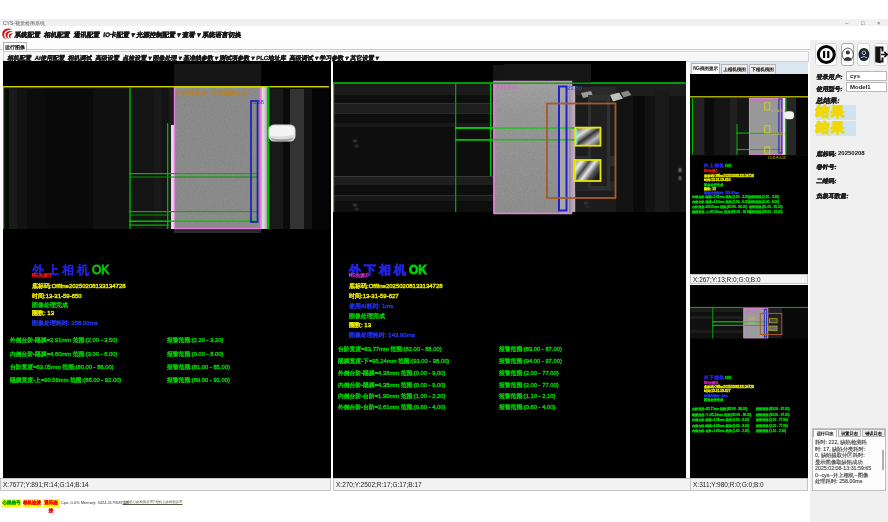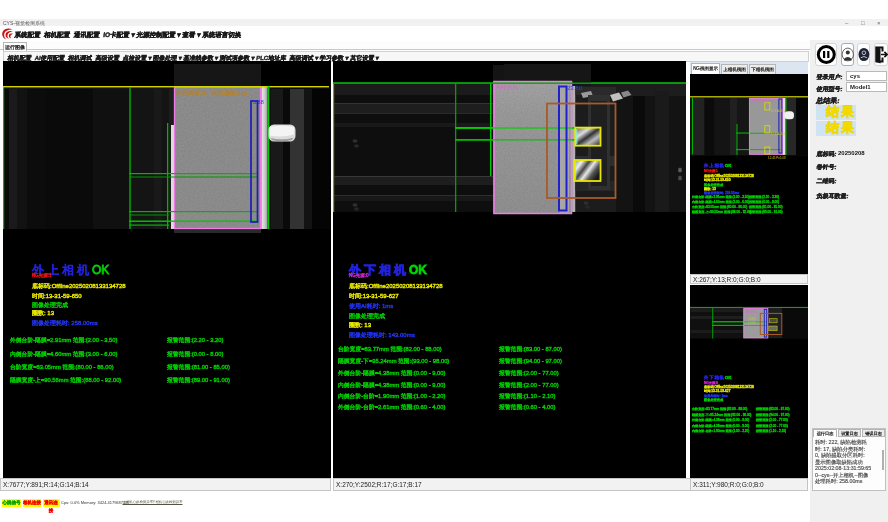--- a/index.html
+++ b/index.html
@@ -12,21 +12,21 @@
 .tabrow{position:absolute;left:0;top:41px;width:888px;height:9px;background:#fdfdfd;border-bottom:1px solid #c8c8c8}
 .tab1{position:absolute;left:3px;top:41.5px;width:24px;height:9px;background:#fff;border:1px solid #b5b5b5;border-bottom:none;font-size:5px;color:#222;-webkit-text-stroke:0.25px #222;text-align:center;line-height:9px}
 .toolbar{position:absolute;left:3px;top:51px;width:806px;height:11px;background:#f7f7f7;border:1px solid #d0d0d0}
 .tool{position:absolute;top:54px;font-size:6px;font-weight:bold;color:#1a1a1a;-webkit-text-stroke:0.35px #1a1a1a;font-family:"Liberation Sans",sans-serif;white-space:nowrap;transform:skewX(-8deg);transform-origin:0 0}
 .panel{position:absolute;background:#000}
 .sbar{position:absolute;height:13px;background:#f2f2f2;border:1px solid #c5c5c5;font-size:6.5px;color:#222;line-height:12px;padding-left:2px}
 .ol{position:absolute;white-space:nowrap;line-height:1;-webkit-text-stroke:0.4px currentColor}
 .rp{position:absolute;left:810px;top:40px;width:78px;height:482px;background:#f0f0f0}
 .rlab{position:absolute;font-size:6px;font-weight:bold;color:#222;-webkit-text-stroke:0.35px #222;font-family:"Liberation Sans",sans-serif;white-space:nowrap;transform:skewX(-8deg);transform-origin:0 0}
 .rbox{position:absolute;background:#fff;border:1px solid #b9b9b9;font-size:6px;font-weight:bold;color:#222;padding-left:3px}
-.resbox{position:absolute;left:816px;width:40px;height:14.5px;background:#cfe3f2;color:#1d4ed8;font-weight:normal;font-size:13px;text-align:right;line-height:14.5px;letter-spacing:2px;-webkit-text-stroke:1.3px #f0d800}
+.resbox{position:absolute;left:816px;width:40px;height:14.5px;background:#cfe3f2;color:#1d4ed8;font-weight:bold;font-size:13px;text-align:left;line-height:14.5px;letter-spacing:2px;-webkit-text-stroke:1.3px #f0d800}
 .minitab{position:absolute;font-size:4.5px;color:#222;-webkit-text-stroke:0.2px #222;text-align:center;border:1px solid #b5b5b5;background:#ececec;line-height:10px;height:11px}
 .logline{font-size:5.3px;color:#4a4a4a;-webkit-text-stroke:0.15px #4a4a4a;line-height:6.5px;white-space:nowrap}
 .bs{position:absolute;top:499px;height:7.5px;font-size:4.5px;font-weight:bold;line-height:7.5px;text-align:center;-webkit-text-stroke:0.2px currentColor}
 .bst{position:absolute;top:500px;font-size:4px;color:#333;white-space:nowrap}
 </style></head>
 <body>
 <div class="titlebar"></div>
 <div class="title">CYS-视觉检测系统</div>
 <div class="winbtn" style="left:845px">–</div>
 <div class="winbtn" style="left:861px">□</div>

